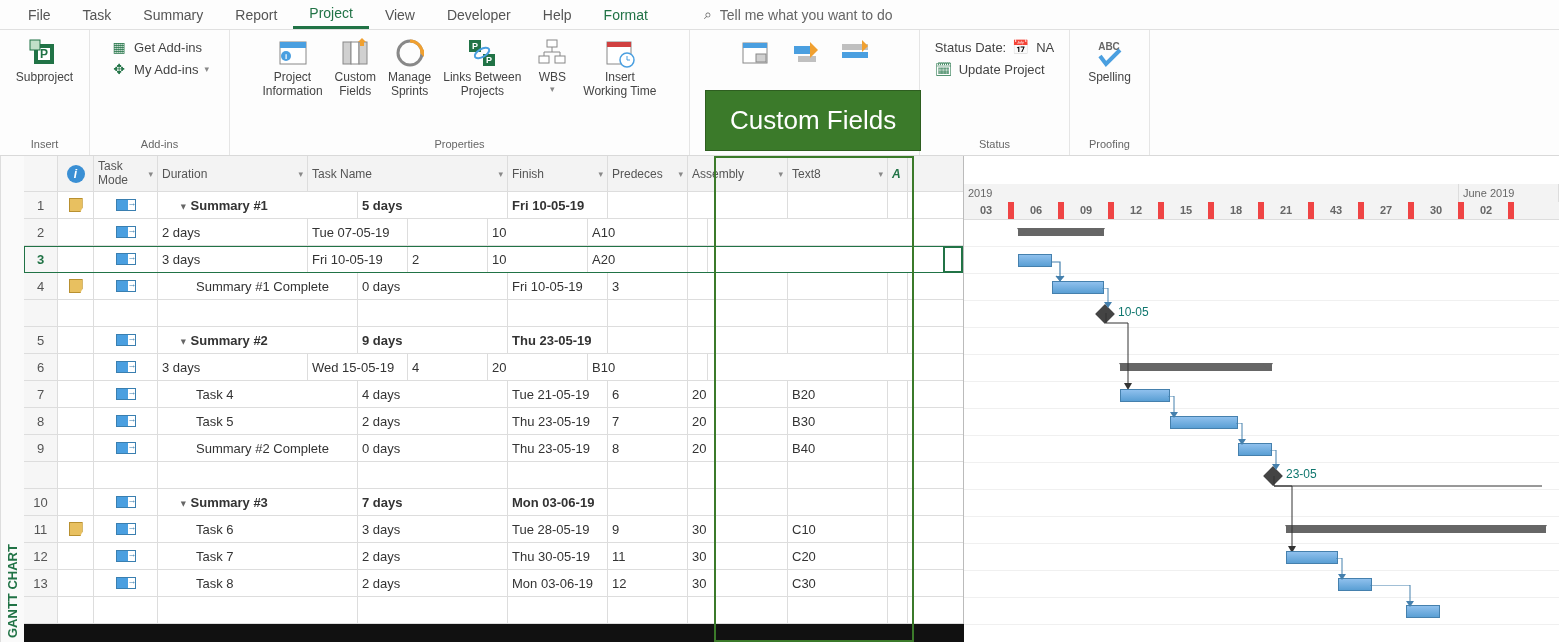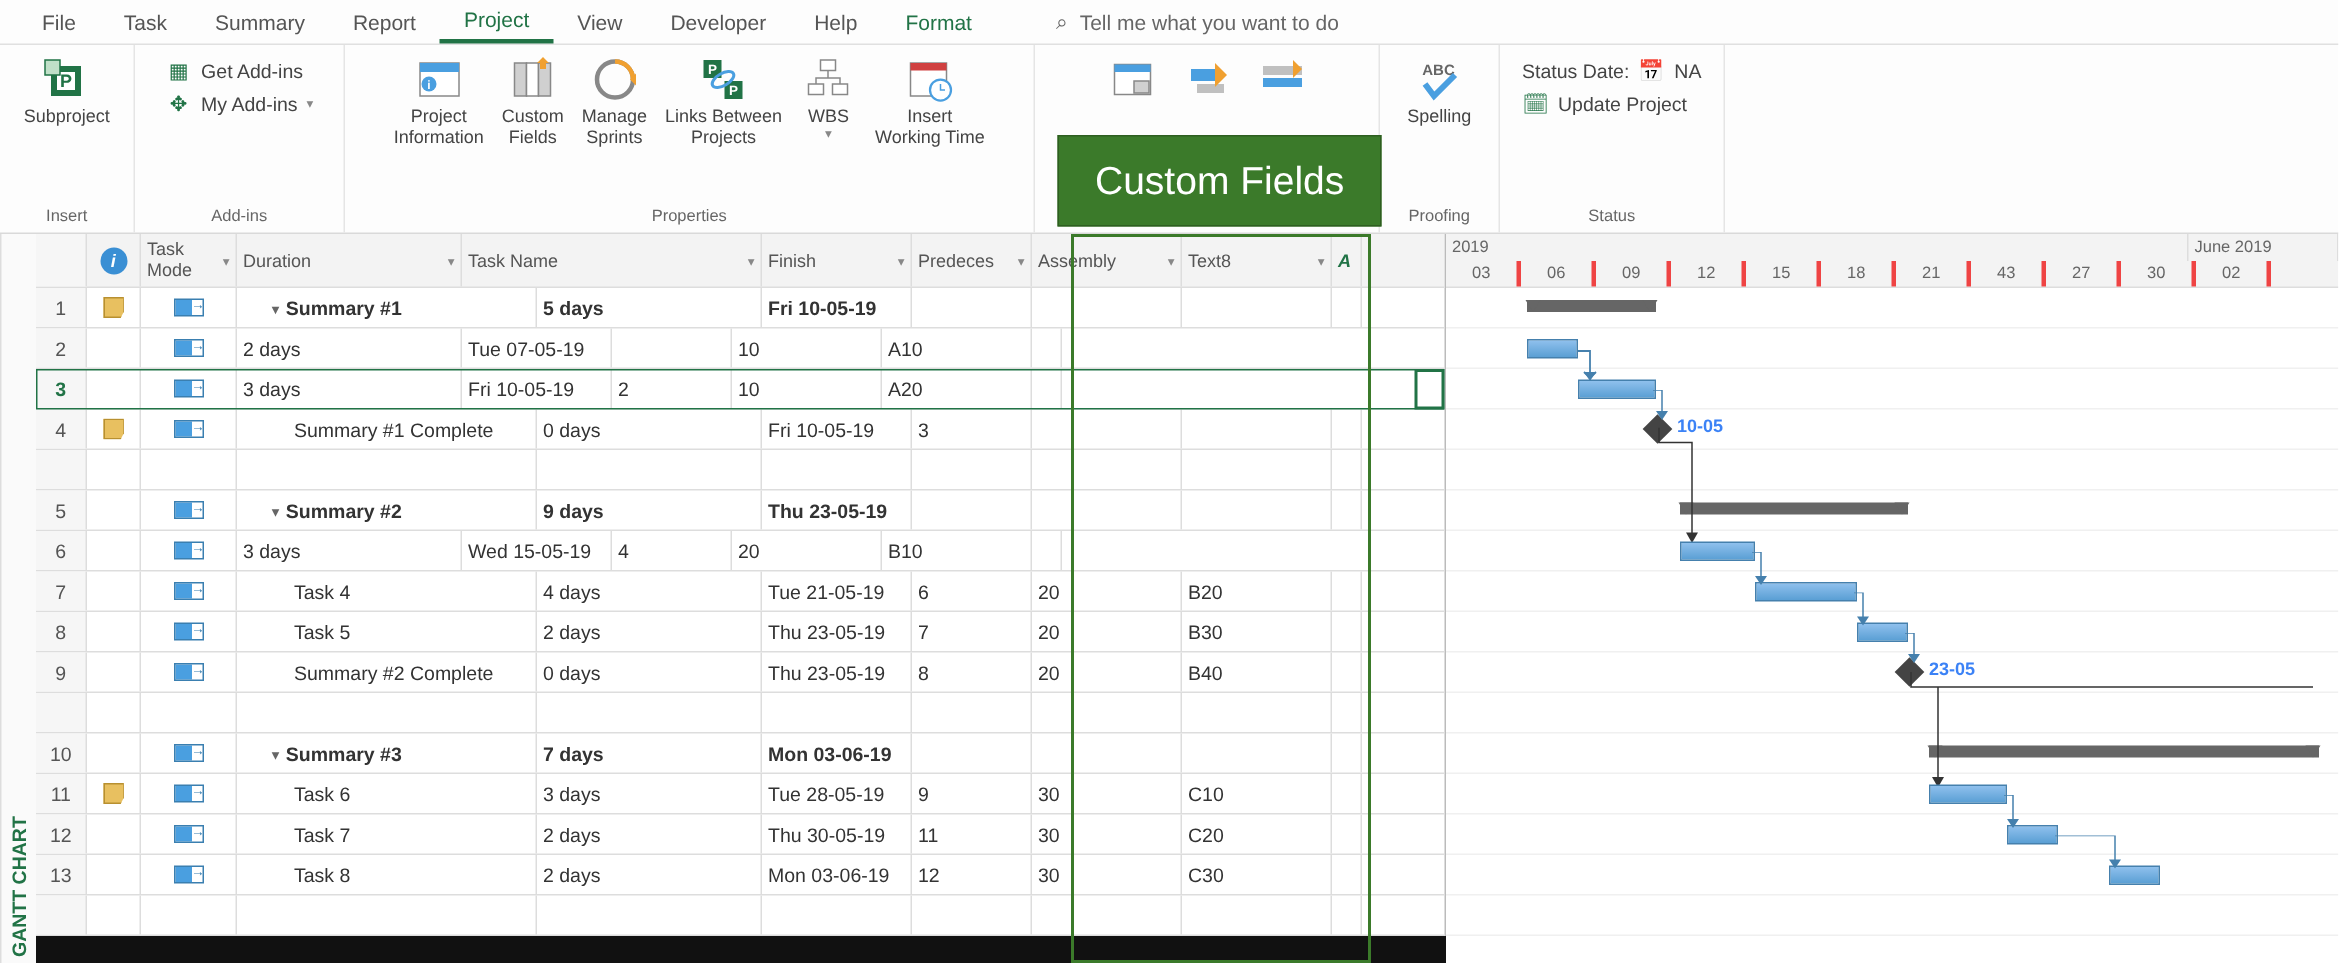--- a/index.html
+++ b/index.html
@@ -155,47 +155,47 @@
   }
   .mode-icon::after{content:"→"; font-size:9px; position:absolute; right:-2px; top:-2px; color:#3a7fb0;}
   .ind-icon {
     width:14px; height:14px; background:#e8c060; border:1px solid #b89030;
     clip-path: polygon(0 0, 100% 0, 100% 70%, 85% 100%, 0 100%);
   }
   .grow.selected { outline: 1px solid #217346; outline-offset: -1px; }
   .grow.selected .c-rownum { color:#217346; font-weight:bold; }
   .grow.blank .cell { color: transparent; }
   
-  .gantt { flex: 1; position: relative; overflow:hidden; background:#fff;}
+  .gantt { flex: 1; position: relative; overflow:hidden; background:#fff;margin-top:28px;}
   .gantt-hdr {
     height: 36px; display:flex; flex-direction:column; background:#f3f3f3; border-bottom:1px solid #ddd;
   }
   .ghdr-row { display:flex; height:18px; font-size:11px; color:#666; align-items:center;}
   .gmonth { padding-left: 4px; border-right:1px solid #ddd; height:100%; display:flex; align-items:center;}
-  .gday { width: 50px; text-align:center; border-right:3px solid #ef4444; height:100%; display:flex; align-items:center; justify-content:center;}
+  .gday { width: 50px; text-align:center; border-right:6px solid #ef4444; height:100%; display:flex; align-items:center; justify-content:center;font-weight:bold;}
   .grows { position: relative; }
   .gantt-row { height: 27px; border-bottom: 1px solid #f0f0f0; position:relative;}
   .gbar {
     position:absolute; top:7px; height:13px;
     background: linear-gradient(#8fc0ed,#5a9fd4);
     border:1px solid #4580ad;
   }
   .gsummary-bar {
     position:absolute; top:8px; height:8px; background:#666;
   }
   .gsummary-bar::before, .gsummary-bar::after {
     content:""; position:absolute; top:0; width:0; height:0;
     border-top: 8px solid #666; border-left:5px solid transparent; border-right:5px solid transparent;
   }
   .gsummary-bar::before{left:-1px;}
   .gsummary-bar::after{right:-1px;}
   .gmilestone {
     position:absolute; top:6px; width:14px; height:14px; background:#444; transform:rotate(45deg);
   }
-  .gmil-label { position:absolute; top:4px; font-size:12px; font-weight:bold; color:#3b82f6;}
+  .gmil-label { position:absolute; top:4px; font-size:12px; font-weight:normal; color:#0f766e;}
   .info-icon-hdr{
     width:18px;height:18px;border-radius:50%;background:#3a8fd4;color:#fff;
     display:flex;align-items:center;justify-content:center;font-size:12px;font-style:italic;font-weight:bold;
   }
   .selected-cell {
     position:absolute; border:2px solid #217346; background:transparent; pointer-events:none; z-index: 30;
   }
   .blackbar {
     position:absolute; left:24px; bottom:0; height:18px; width:940px; background:#111; z-index:20;
   }
@@ -359,50 +359,50 @@
             <svg class="rsvg" viewBox="0 0 34 34">
               <rect x="4" y="8" width="26" height="6" fill="#c0c0c0"></rect>
               <rect x="4" y="16" width="26" height="6" fill="#4a9fe0"></rect>
               <path d="M 24 4 L 30 10 L 24 16" fill="#f0a030"></path>
             </svg>
           </div>
         </div>
     </div>
   </div>
 
-  <div class="rgroup" style="width:80px">
-    <div class="rbody">
-      <div class="rbtn">
-        <div class="ricon">
-            <svg class="rsvg" viewBox="0 0 34 34">
-              <text x="17" y="14" font-size="10" text-anchor="middle" fill="#666" font-weight="bold">ABC</text>
-              <path d="M 8 20 L 14 28 L 28 14" stroke="#4a9fe0" stroke-width="4" fill="none"></path>
-            </svg>
-          </div>
-        <span>Spelling</span>
-      </div>
-    </div>
-    <div class="glabel">Proofing</div>
-  </div>
-
   <div class="rgroup" style="width:150px">
     <div class="rbody">
       <div class="vlist">
         <div class="small">
           <span>Status Date:</span>
           <span class="sicon">📅</span>
           <span>NA</span>
         </div>
         <div class="small">
           <span class="sicon">🗓</span>
           <span>Update Project</span>
         </div>
       </div>
     </div>
     <div class="glabel">Status</div>
+  </div>
+
+  <div class="rgroup" style="width:80px">
+    <div class="rbody">
+      <div class="rbtn">
+        <div class="ricon">
+            <svg class="rsvg" viewBox="0 0 34 34">
+              <text x="17" y="14" font-size="10" text-anchor="middle" fill="#666" font-weight="bold">ABC</text>
+              <path d="M 8 20 L 14 28 L 28 14" stroke="#4a9fe0" stroke-width="4" fill="none"></path>
+            </svg>
+          </div>
+        <span>Spelling</span>
+      </div>
+    </div>
+    <div class="glabel">Proofing</div>
   </div>
 </div>
 
 <div class="callout">Custom Fields</div>
 <div class="highlight-box"></div>
 
 <div class="sheet">
   <div class="sidebar-label">GANTT CHART</div>
 
   <div class="grid">

